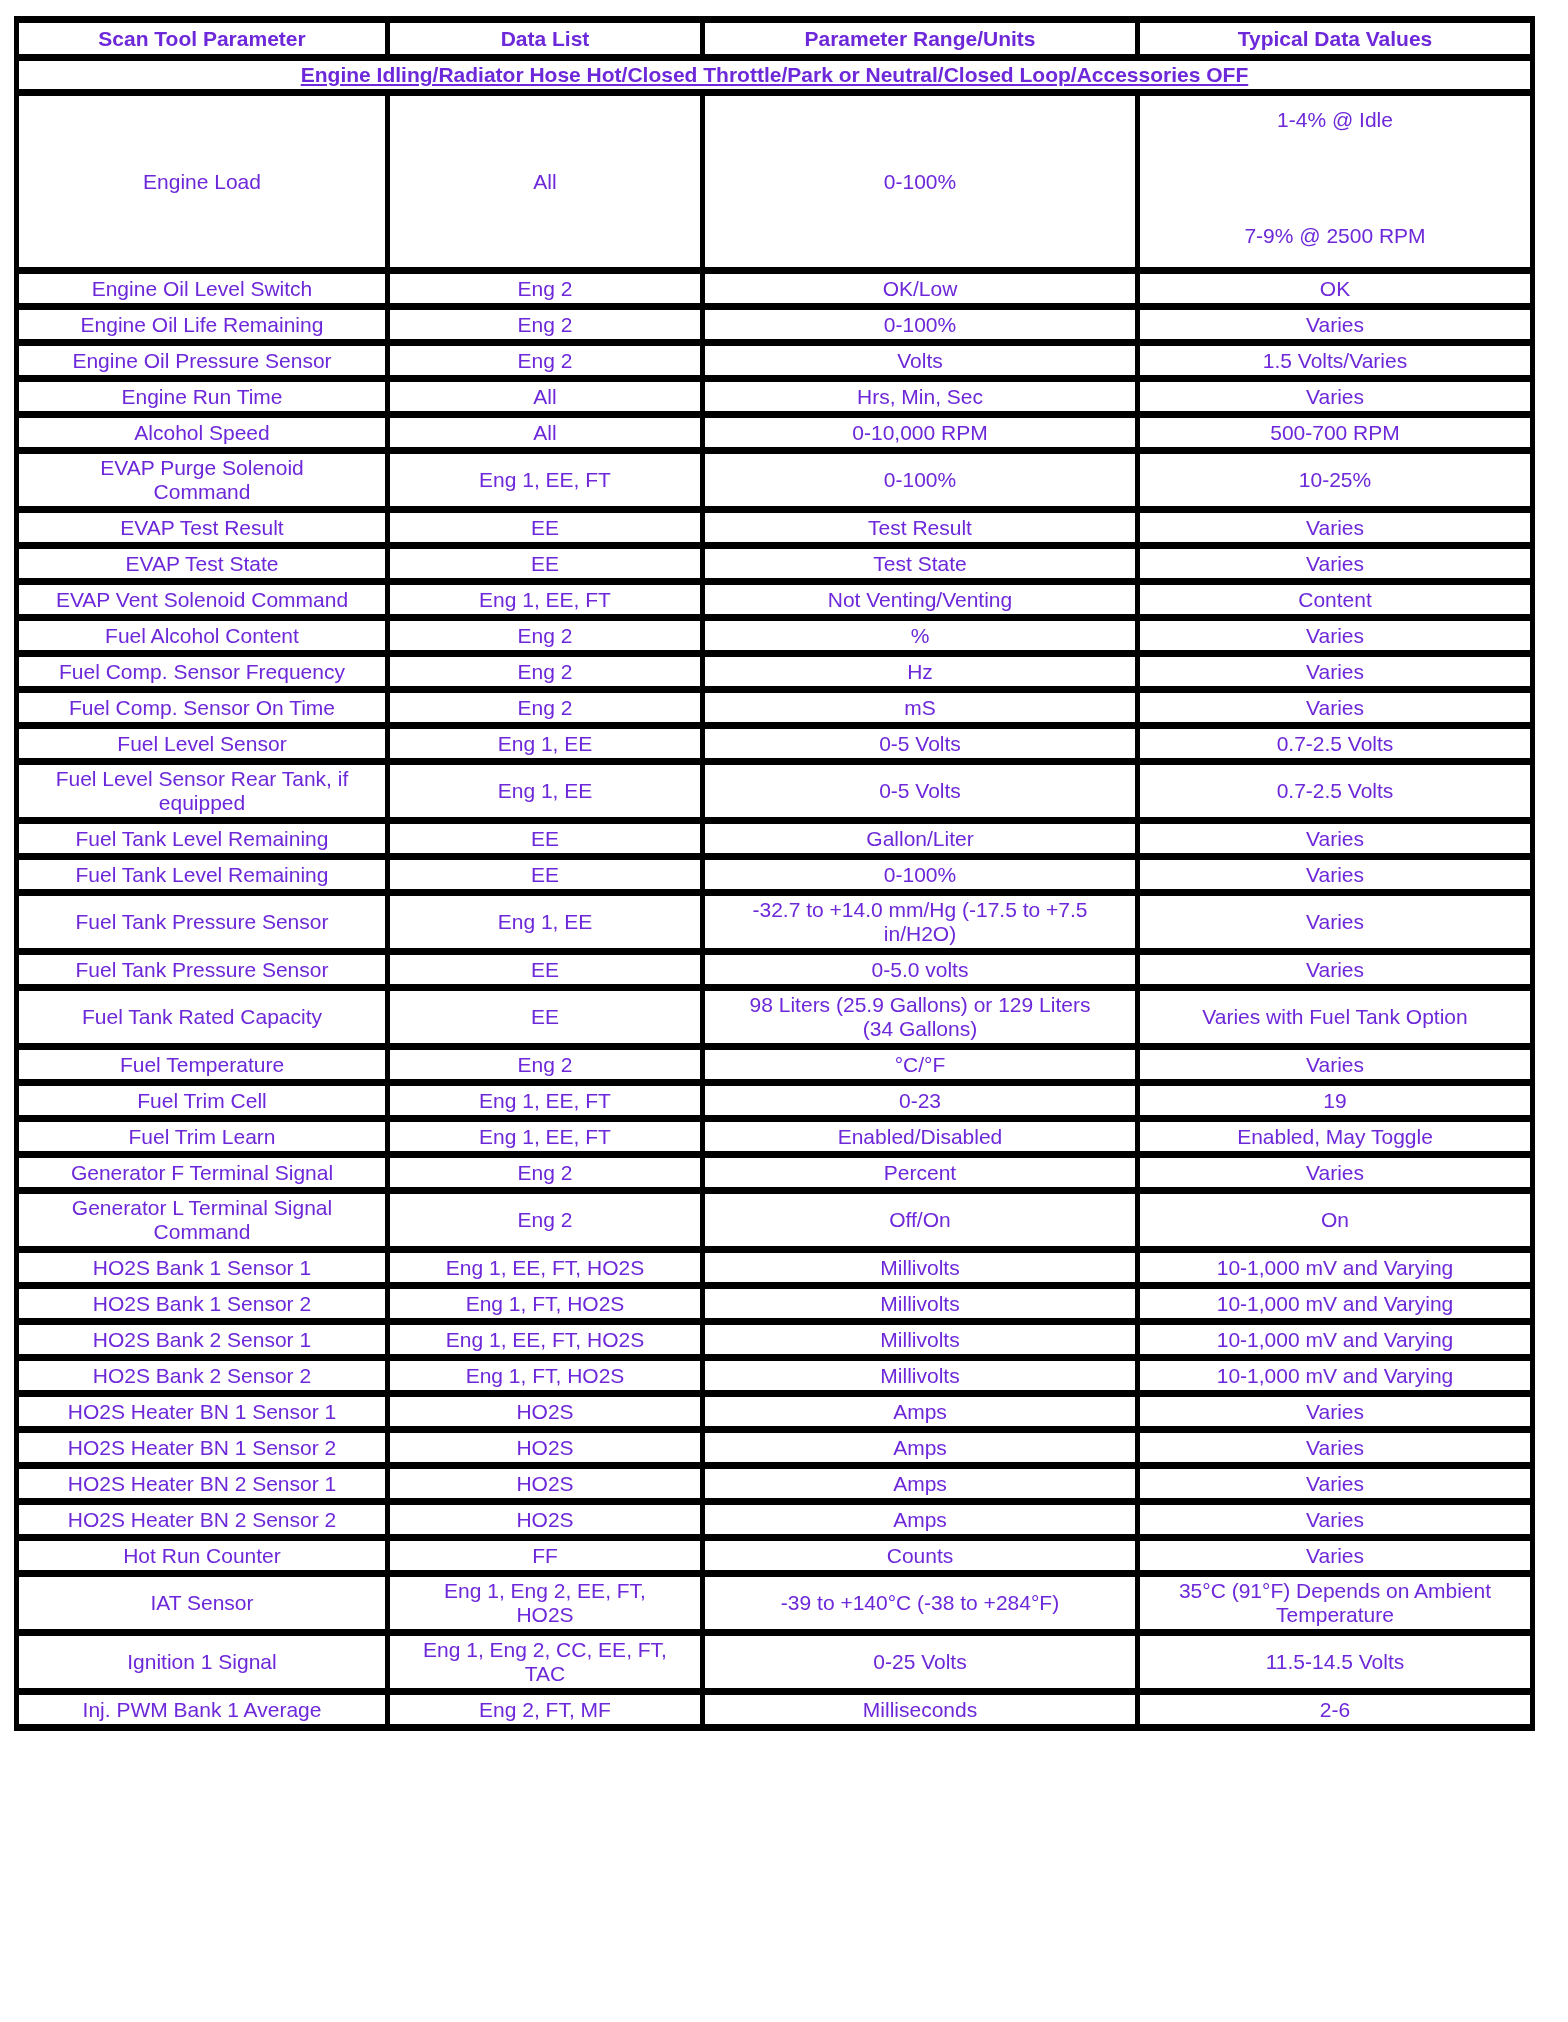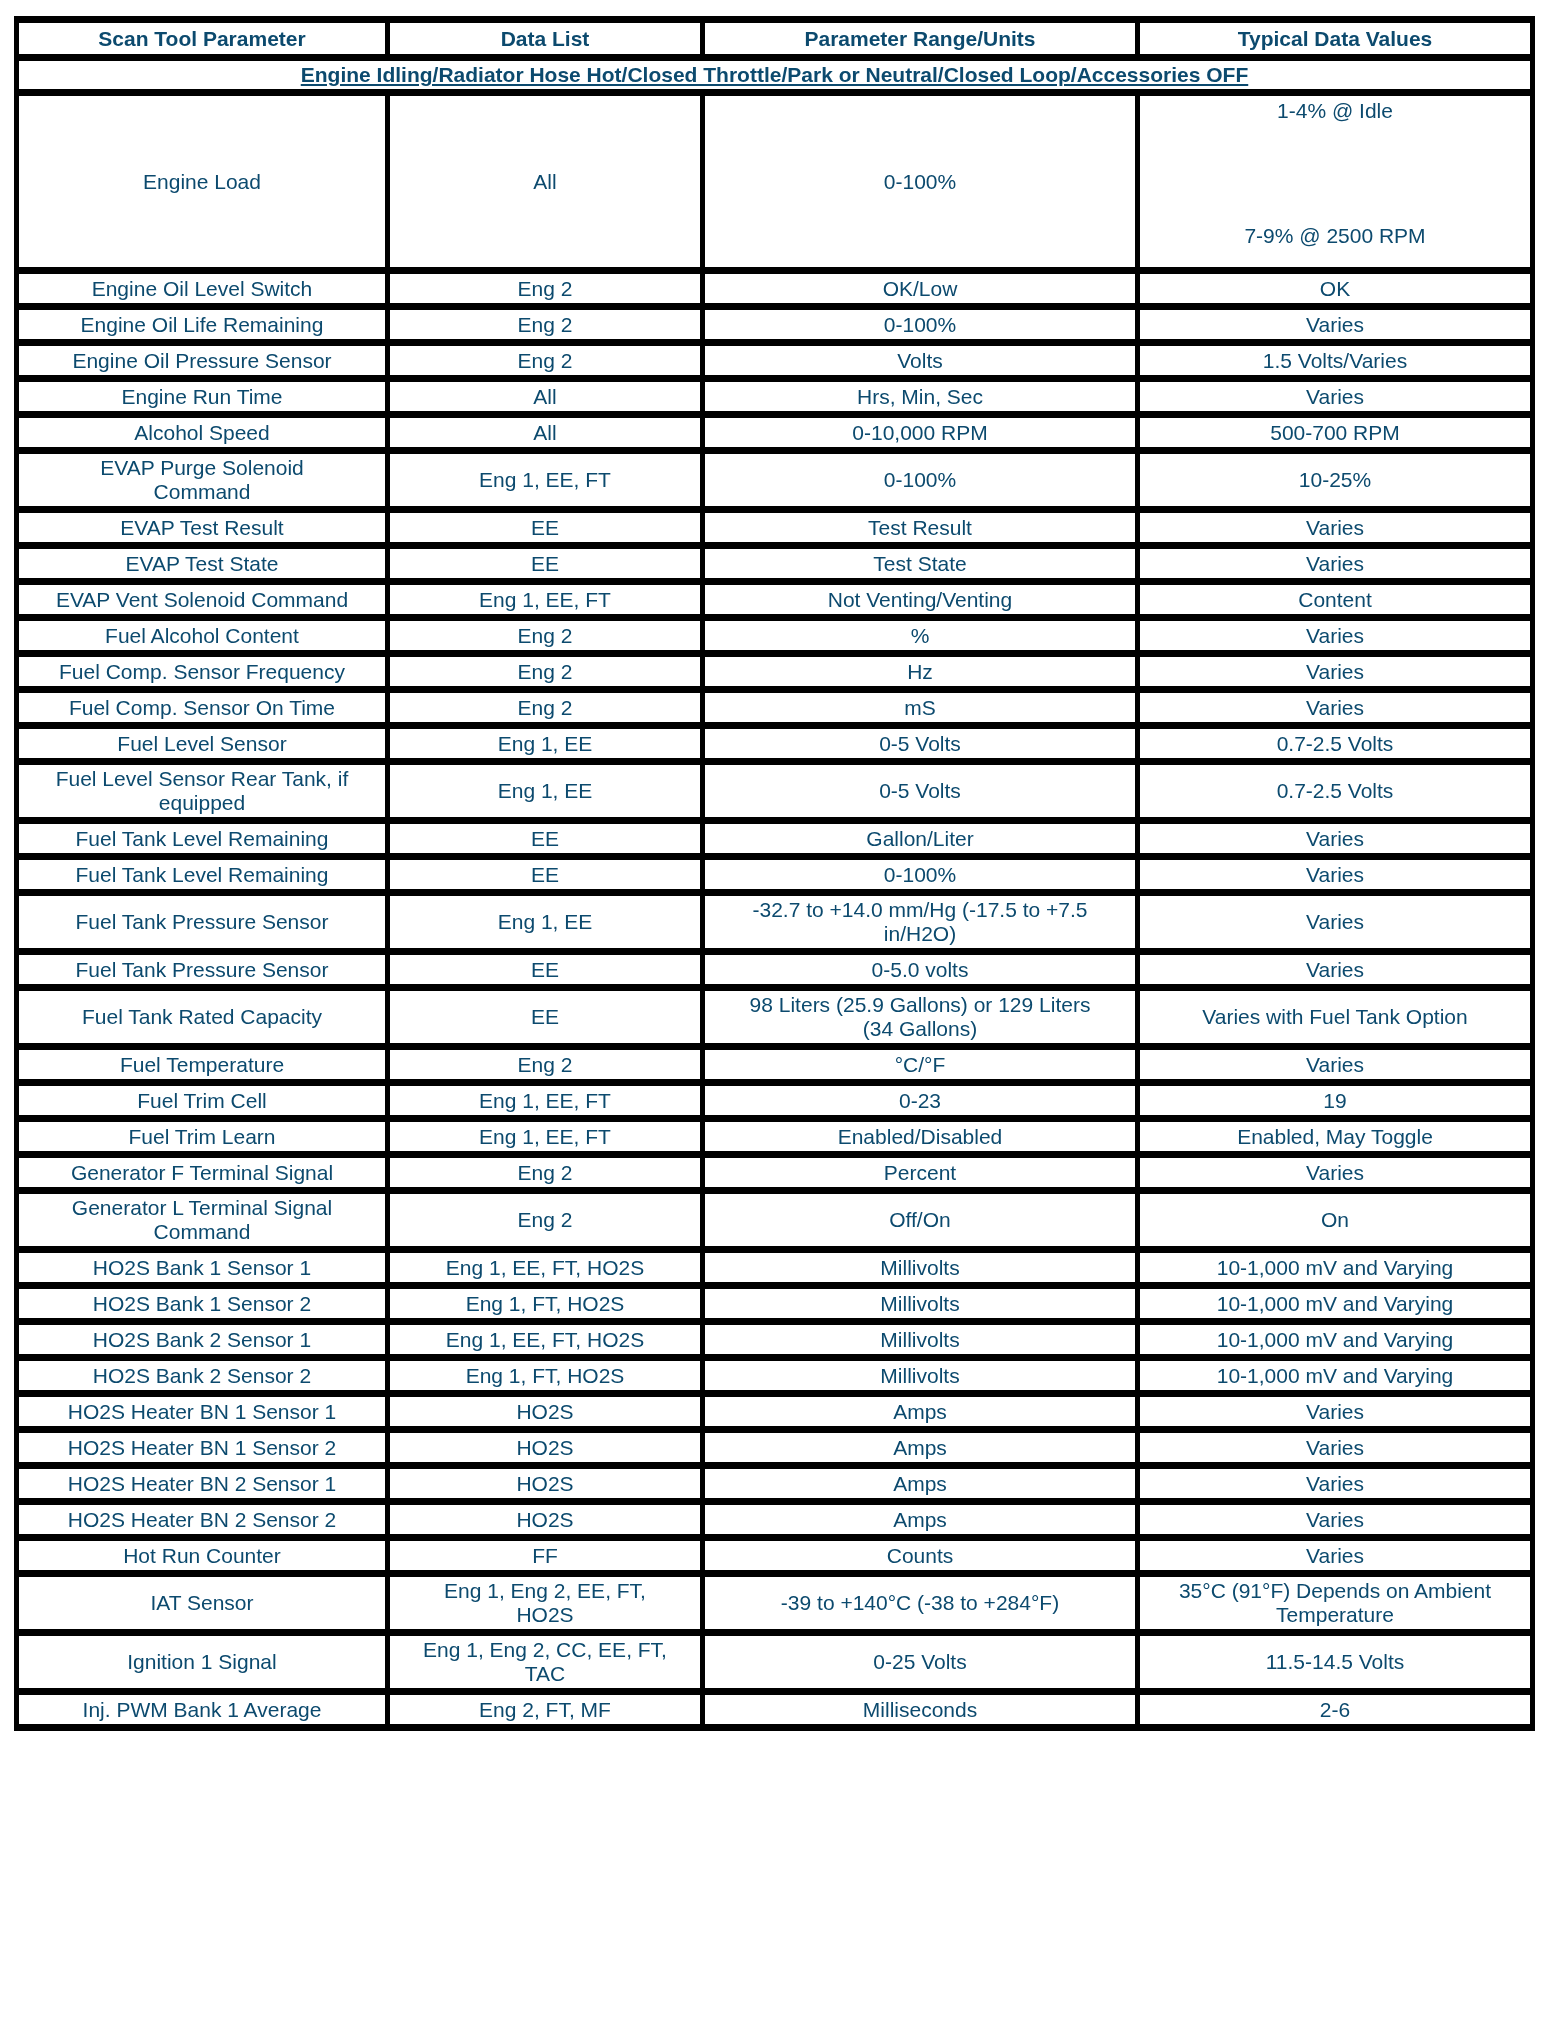--- a/index.html
+++ b/index.html
@@ -1,21 +1,21 @@
 <!DOCTYPE html>
 <html><head>
 <meta charset="utf-8">
 <style>
   * { box-sizing: border-box; }
   html, body { margin: 0; padding: 0; background: #ffffff; }
   .page {
     width: 1568px;
     min-height: 2022px;
     background: #ffffff;
-    color: #0c4a6e;
+    color: #6d28d9;
     font-family: "Liberation Sans", sans-serif;
     padding: 16px 38px 14px 14px;
   }
   table.scan-table {
     border-collapse: collapse;
     table-layout: fixed;
     width: 1516px;
   }
   col.c1 { width: 371px; }
   col.c2 { width: 315px; }
@@ -47,21 +47,21 @@
   .scan-table td { height: 36px; }
   .col-param  { text-align: center; }
   .col-center { text-align: center; }
   tr.tall td { height: 178px; }
   td.split-cell { vertical-align: top; padding: 0 5px; }
   .stack {
     display: flex;
     flex-direction: column;
     justify-content: space-between;
     height: 164px;
-    padding: 3px 0 12px 0;
+    padding: 12px 0 12px 0;
   }
 </style>
 </head>
 <body>
 
 <div class="page">
   <table class="scan-table">
     <colgroup>
       <col class="c1">
         <col class="c2">

